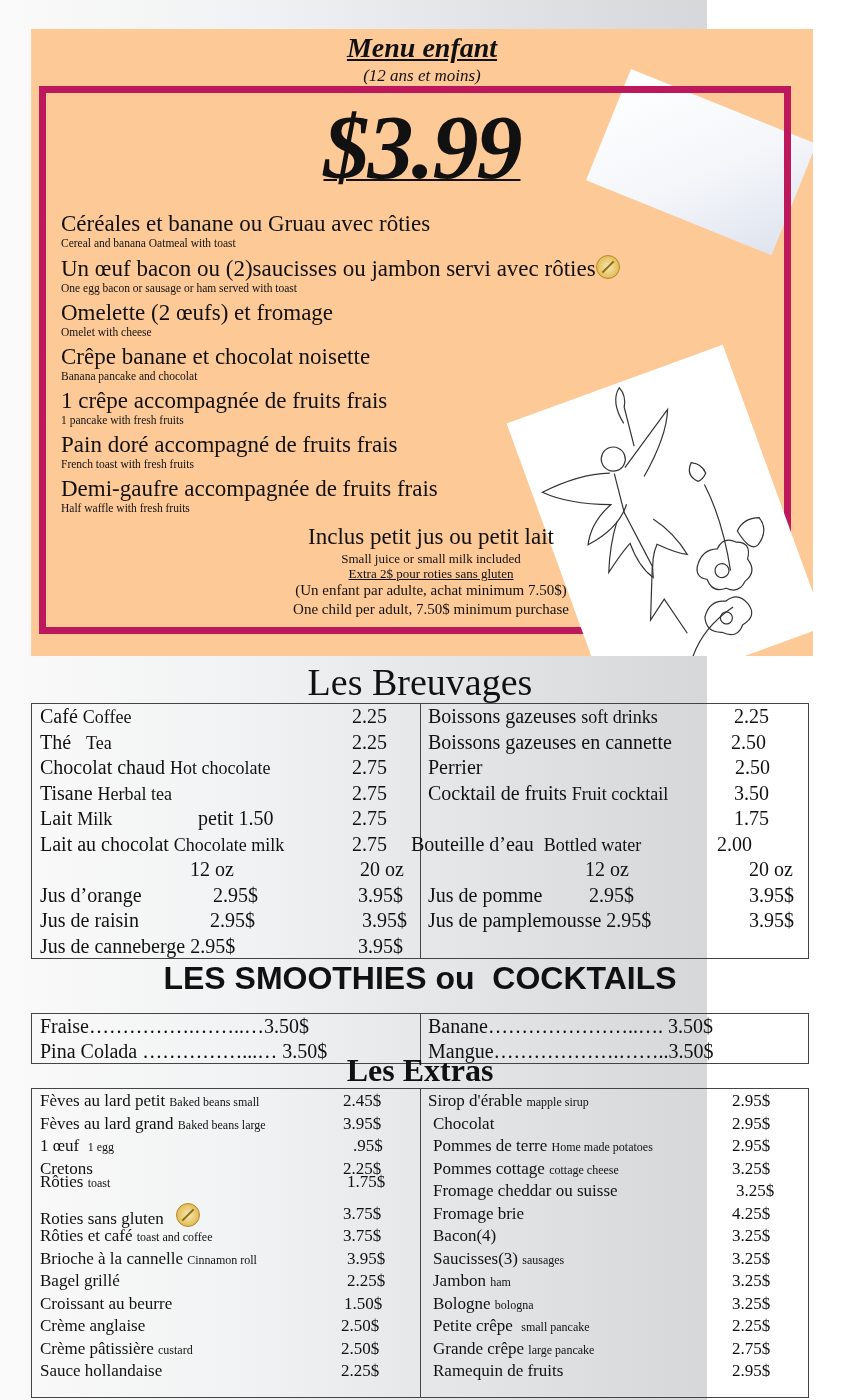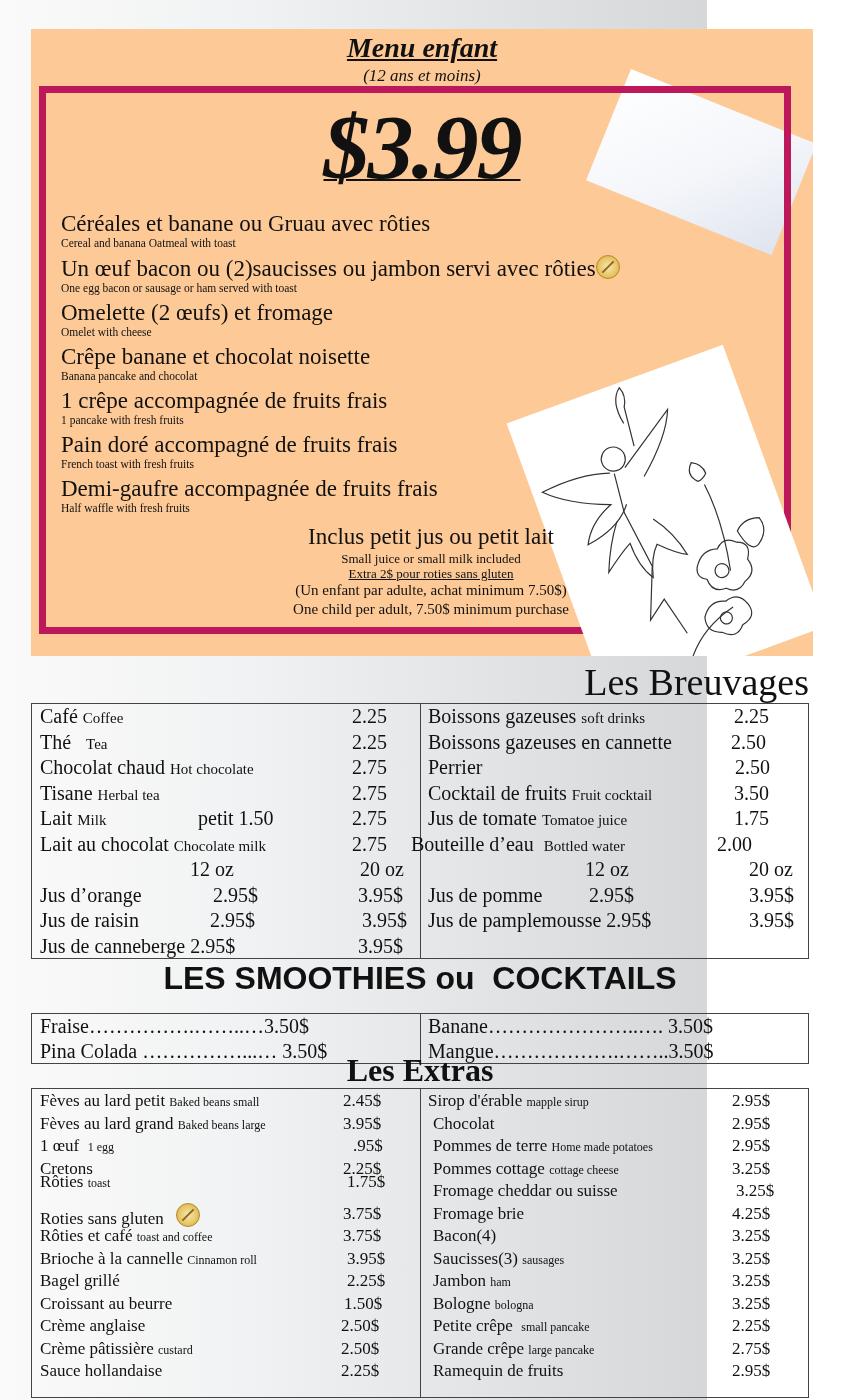--- a/index.html
+++ b/index.html
@@ -66,31 +66,31 @@
     }
     .kids-footer .inc { font-size: 23px; line-height: 28px; }
     .kids-footer .small { font-size: 13px; line-height: 15px; }
     .kids-footer .under { text-decoration: underline; }
     .kids-footer .note { font-size: 15px; line-height: 19px; }
 
     
     .section-title {
       position: absolute; left: 31px; width: 778px; text-align: center;
     }
-    .t-breuvages { top: 660px; font-size: 38px; line-height: 44px; text-align: right; }
+    .t-breuvages { top: 660px; font-size: 38px; line-height: 44px; }
     .t-smoothies { top: 958px; font-family: "Liberation Sans", sans-serif; font-weight: bold; font-size: 32px; line-height: 40px; }
     .t-extras { top: 1050px; font-size: 32px; font-weight: bold; line-height: 40px; }
 
     .box {
       position: absolute; left: 31px; width: 778px; border: 1px solid #444;
     }
     .box .col-divider { position: absolute; left: 388px; top: 0; bottom: 0; border-left: 1px solid #444; }
     .row { position: absolute; height: 25px; white-space: nowrap; }
     .row .name { position: absolute; left: 0; font-size: 20px; line-height: 25px; }
-    .row .name small { font-size: 15px; }
+    .row .name small { font-size: 18px; }
     .row .mid { position: absolute; font-size: 20px; line-height: 25px; }
     .row .price { position: absolute; font-size: 20px; line-height: 25px; }
 
     .box-breuvages { top: 703px; height: 256px; }
     .box-smoothies { top: 997px; height: 51px; margin-top: 16px; }
     .box-extras { top: 1088px; height: 310px; }
     .ex .name { font-size: 17px; line-height: 22.5px; }
     .ex .name small { font-size: 12px; }
     .ex .price { font-size: 17px; line-height: 22.5px; }
     .ex { height: 22.5px; }
@@ -227,21 +227,20 @@
   </div>
   <div class="row" style="left:396px;top:51px;width:378px">
     <span class="name">Perrier</span>
     <span class="price" style="left:307px">2.50</span>
   </div>
   <div class="row" style="left:396px;top:76.5px;width:378px">
     <span class="name"><span>Cocktail de fruits</span> <small>Fruit cocktail</small></span>
     <span class="price" style="left:306px">3.50</span>
   </div>
   <div class="row" style="left:396px;top:102px;width:378px">
-    <span class="name"><span>Jus de tomate</span> <small>Tomatoe juice</small></span>
     <span class="price" style="left:306px">1.75</span>
   </div>
   <div class="row" style="left:379px;top:127.5px;width:378px">
     <span class="name"><span>Bouteille d’eau</span>&nbsp; <small>Bottled water</small></span>
     <span class="price" style="left:306px">2.00</span>
   </div>
   <div class="row" style="left:396px;top:153px;width:378px">
     <span class="mid" style="left:157px">12 oz</span>
     <span class="price" style="left:321px">20 oz</span>
   </div>

